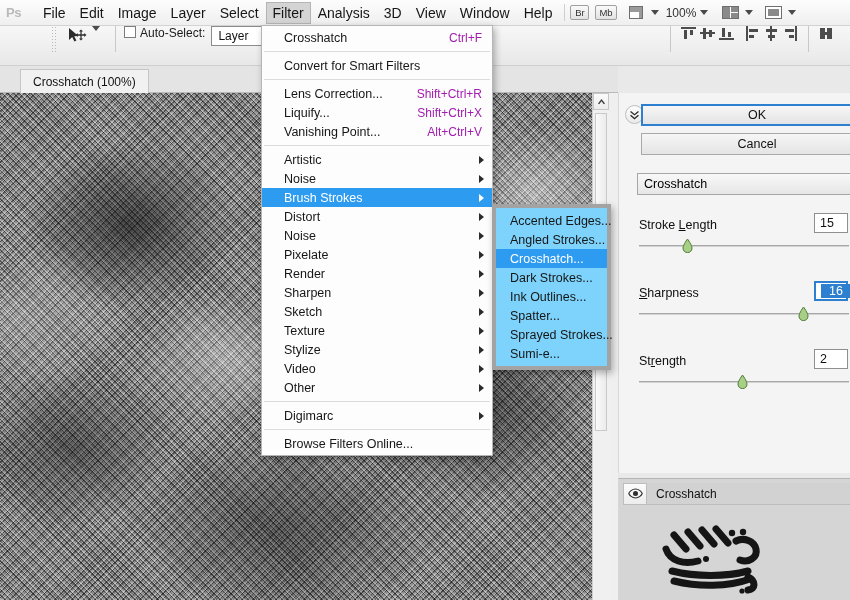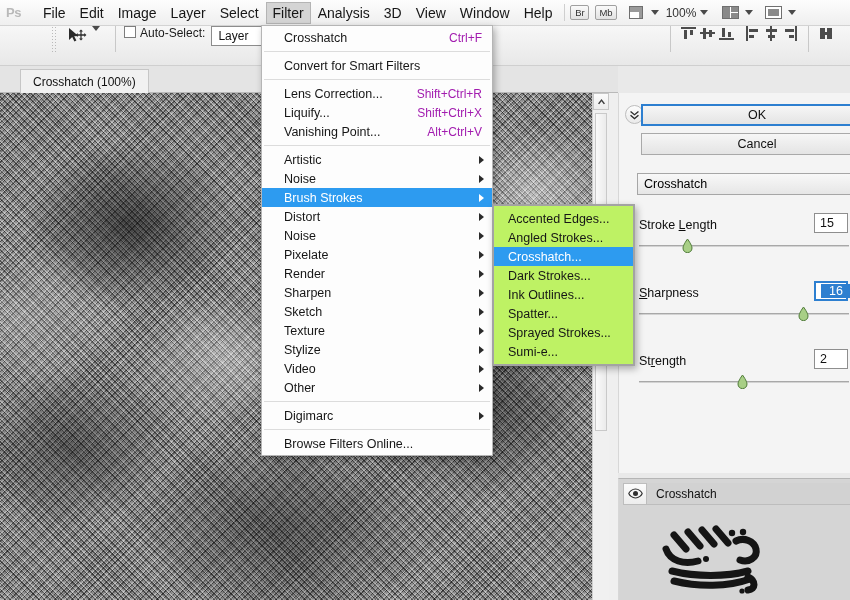--- a/index.html
+++ b/index.html
@@ -152,22 +152,22 @@
   .mrow .arrow {
     margin-left: auto; width: 0; height: 0;
     border-top: 4px solid transparent; border-bottom: 4px solid transparent;
     border-left: 5px solid #2a2a2a;
   }
   .mrow.sel .arrow { border-left-color: #fff; }
   .msep { height: 1px; background: #dcdcdc; margin: 4px 2px; }
 
   
   .submenu {
-    position: absolute; left: 492px; top: 204px; width: 143px;
-    background: #bef264; border: 2px solid #a3a3a3;
+    position: absolute; left: 492px; top: 204px; width: 119px;
+    background: #7dd3fc; border: 4px solid #a3a3a3;
     box-shadow: 2px 3px 7px rgba(0,0,0,.30);
     padding: 3px 0; z-index: 50;
   }
   .submenu .mrow { padding-left: 14px; }
 
   
   .rpanel {
     position: absolute; left: 618px; top: 93px; width: 232px; height: 380px;
     background: #f4f4f4; border-left: 1px solid #d7d7d7;
   }

